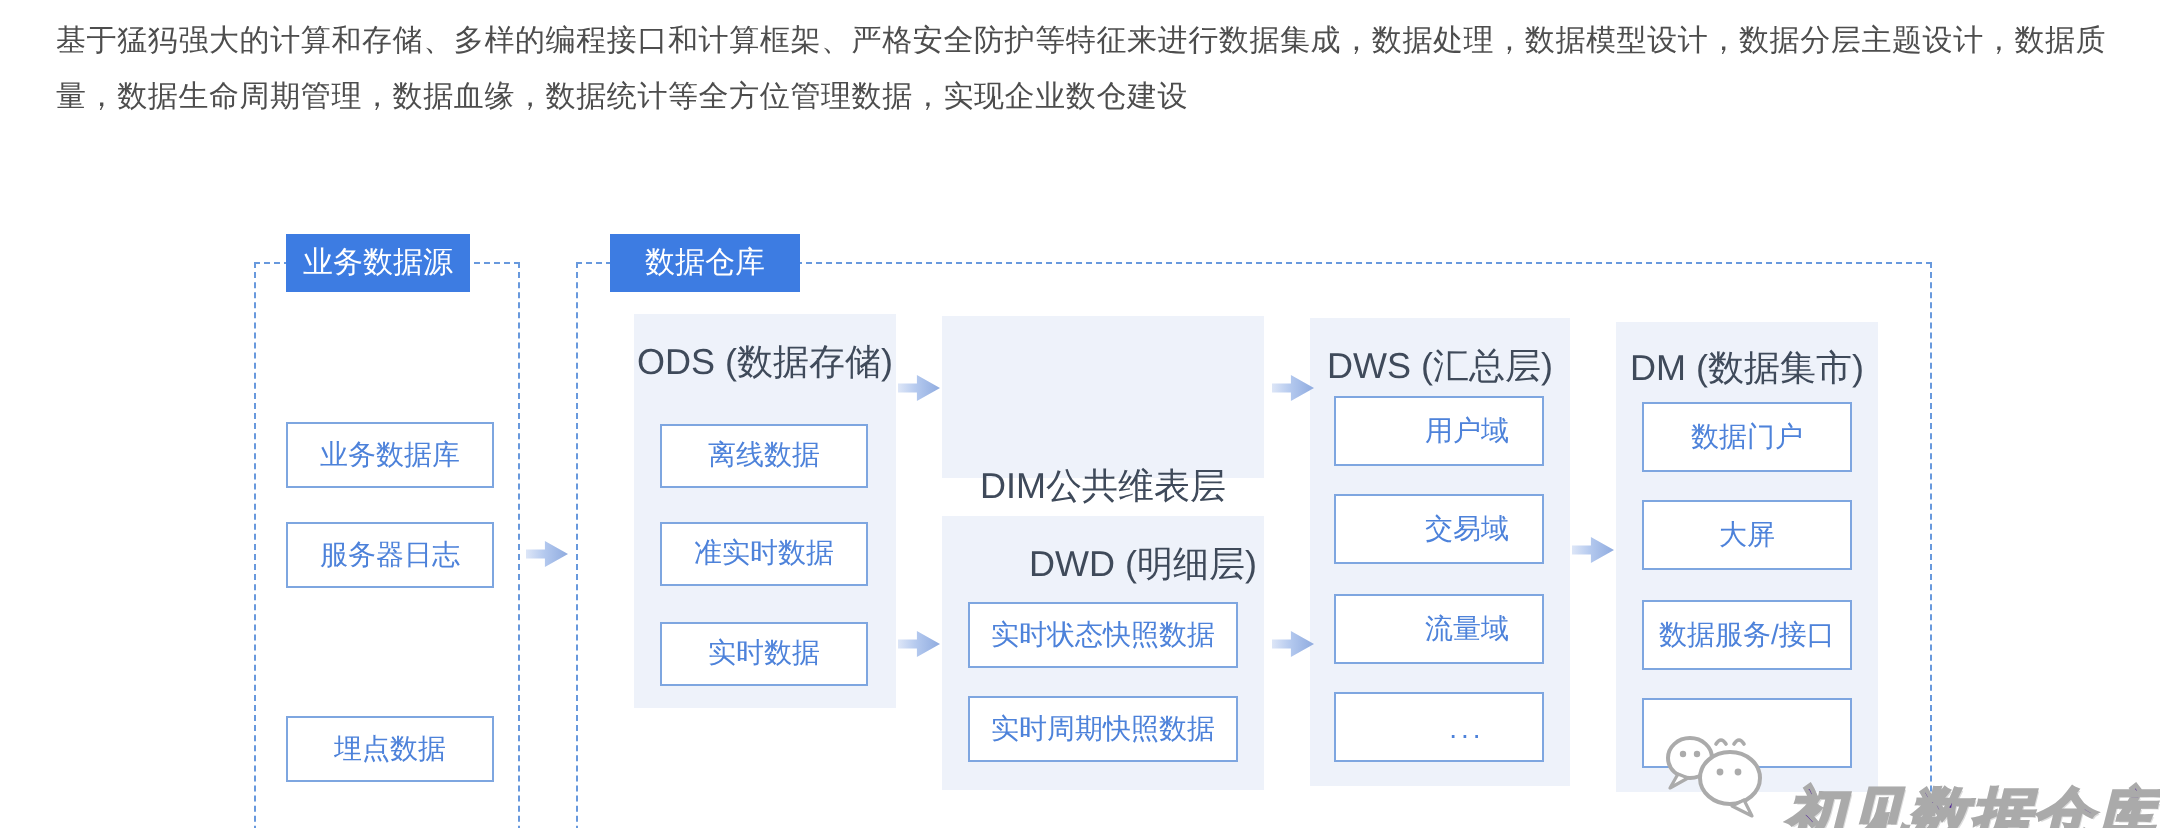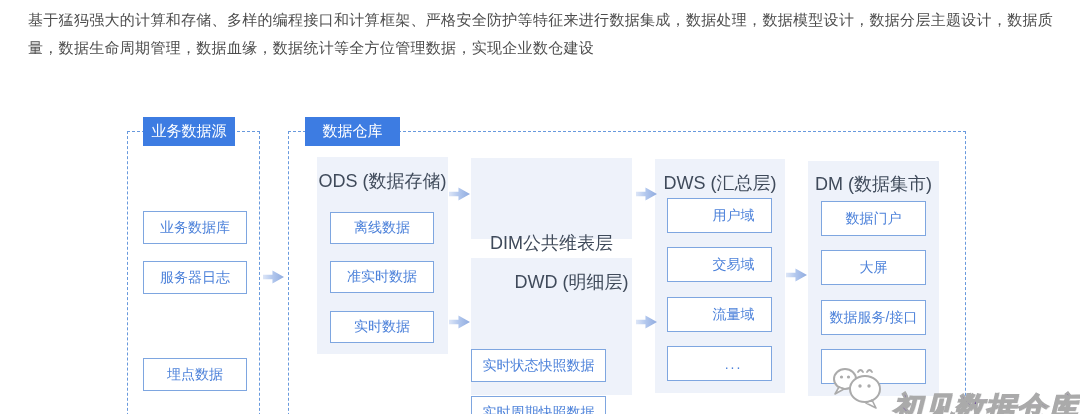--- a/index.html
+++ b/index.html
@@ -61,21 +61,21 @@
   }
   .panel-ods .panel-title{ top:12px; }
   .panel-dwd .panel-title{ top:12px;padding-left:40px; }
   .panel-dws .panel-title{ top:12px; }
   .panel-dm  .panel-title{ top:11px; }
   .panel-dim .panel-title{ top:50%; transform:translateY(-50%);margin-top:44px; }
 
   .panel-ods .box{ left:13px; width:104px; height:32px; }
   .ods-b0{ top:55px; } .ods-b1{ top:104px; } .ods-b2{ top:154px; }
 
-  .panel-dwd .box{ left:0; width:135px; height:33px;margin-top:48px; }
+  .panel-dwd .box{ left:13px; width:135px; height:33px; }
   .dwd-b0{ top:43px; } .dwd-b1{ top:90px; }
 
   .panel-dws .box{ left:12px; width:105px; height:35px;padding-left:28px; }
   .dws-b0{ top:39px; } .dws-b1{ top:88px; } .dws-b2{ top:138px; } .dws-b3{ top:187px; letter-spacing:2px; }
 
   .panel-dm .box{ left:13px; width:105px; height:35px; }
   .dm-b0{ top:40px; } .dm-b1{ top:89px; } .dm-b2{ top:139px; } .dm-b3{ top:188px; }
 
   
   .arrow{

